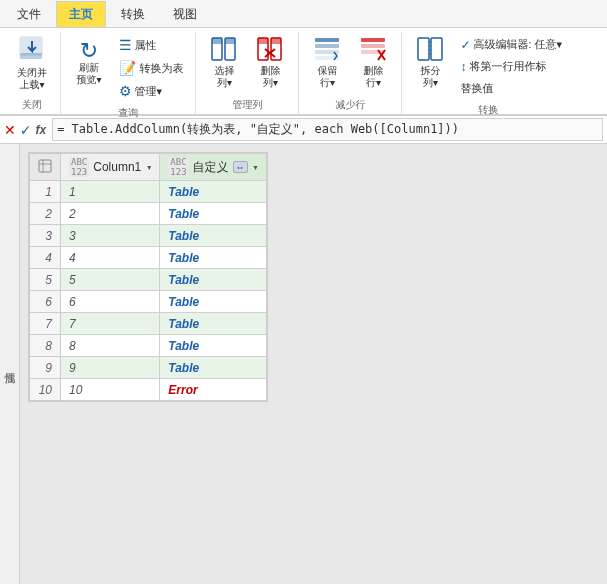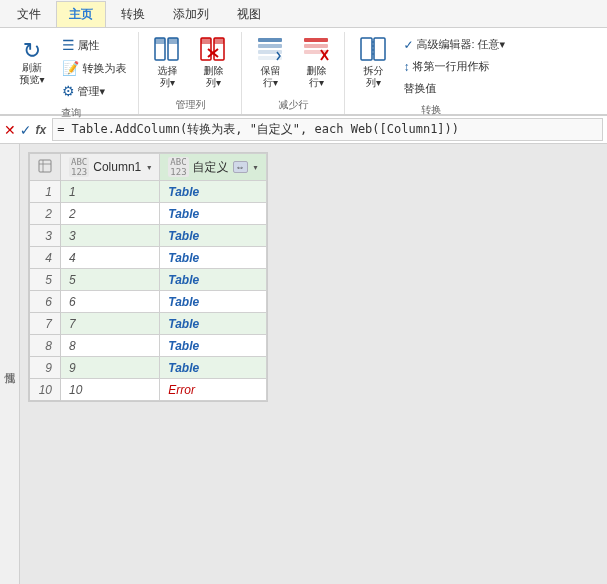--- a/index.html
+++ b/index.html
@@ -24,21 +24,21 @@
     .ribbon-tab {
       padding: 4px 12px;
       font-size: 12px;
       cursor: pointer;
       border: 1px solid transparent;
       border-bottom: none;
       margin-right: 2px;
       color: #333;
     }
     .ribbon-tab.active {
-      background: #fef9c3;
+      background: #fde047;
       border-color: #d0d0d0;
       border-bottom-color: #fff;
       color: #2b7cd3;
       font-weight: bold;
     }
 
     
     .ribbon {
       background: #fff;
       border-bottom: 2px solid #d0d0d0;
@@ -235,20 +235,21 @@
 
     .cell-table {
       color: #2060b0;
       font-style: italic;
       font-weight: bold;
     }
 
     .cell-error {
       color: #c00000;
       font-style: italic;
+      font-weight: bold;
     }
 
     .row-highlight {
       background: #e8f4e8;
     }
 
     .header-row th {
       background: #e0e0e0;
     }
 
@@ -281,26 +282,41 @@
       margin-left: 2px;
     }
   </style>
 </head>
 <body>
 
 <div class="ribbon-tabs">
   <div class="ribbon-tab">文件</div>
   <div class="ribbon-tab active">主页</div>
   <div class="ribbon-tab">转换</div>
-  <div class="ribbon-tab">添加列</div>
   <div class="ribbon-tab">视图</div>
 </div>
 
 <div class="ribbon">
 
+  <div class="ribbon-group">
+    <div class="ribbon-buttons">
+      <div class="ribbon-btn-large">
+        <div class="big-icon" style="color:#2060a0">
+          <svg width="28" height="28" viewBox="0 0 28 28">
+            <rect x="2" y="2" width="22" height="18" rx="2" fill="#2060a0" opacity="0.15" stroke="#2060a0" stroke-width="1.5"></rect>
+            <rect x="2" y="18" width="22" height="6" rx="1" fill="#2060a0" opacity="0.3"></rect>
+            <polyline points="14,6 14,16 10,12" stroke="#2060a0" stroke-width="2" fill="none"></polyline>
+            <polyline points="14,16 18,12" stroke="#2060a0" stroke-width="2" fill="none"></polyline>
+          </svg>
+        </div>
+        <div class="label"><span>关闭并</span><br><span>上载▾</span></div>
+      </div>
+    </div>
+    <div class="ribbon-group-label">关闭</div>
+  </div>
 
   <div class="ribbon-group">
     <div class="ribbon-buttons">
       <div class="ribbon-btn-large">
         <div class="big-icon" style="color:#2060a0; font-size:22px">↻</div>
         <div class="label"><span>刷新</span><br><span>预览▾</span></div>
       </div>
       <div class="ribbon-small-col">
         <div class="ribbon-btn-small">
           <span class="small-icon" style="color:#2060a0">☰</span>

